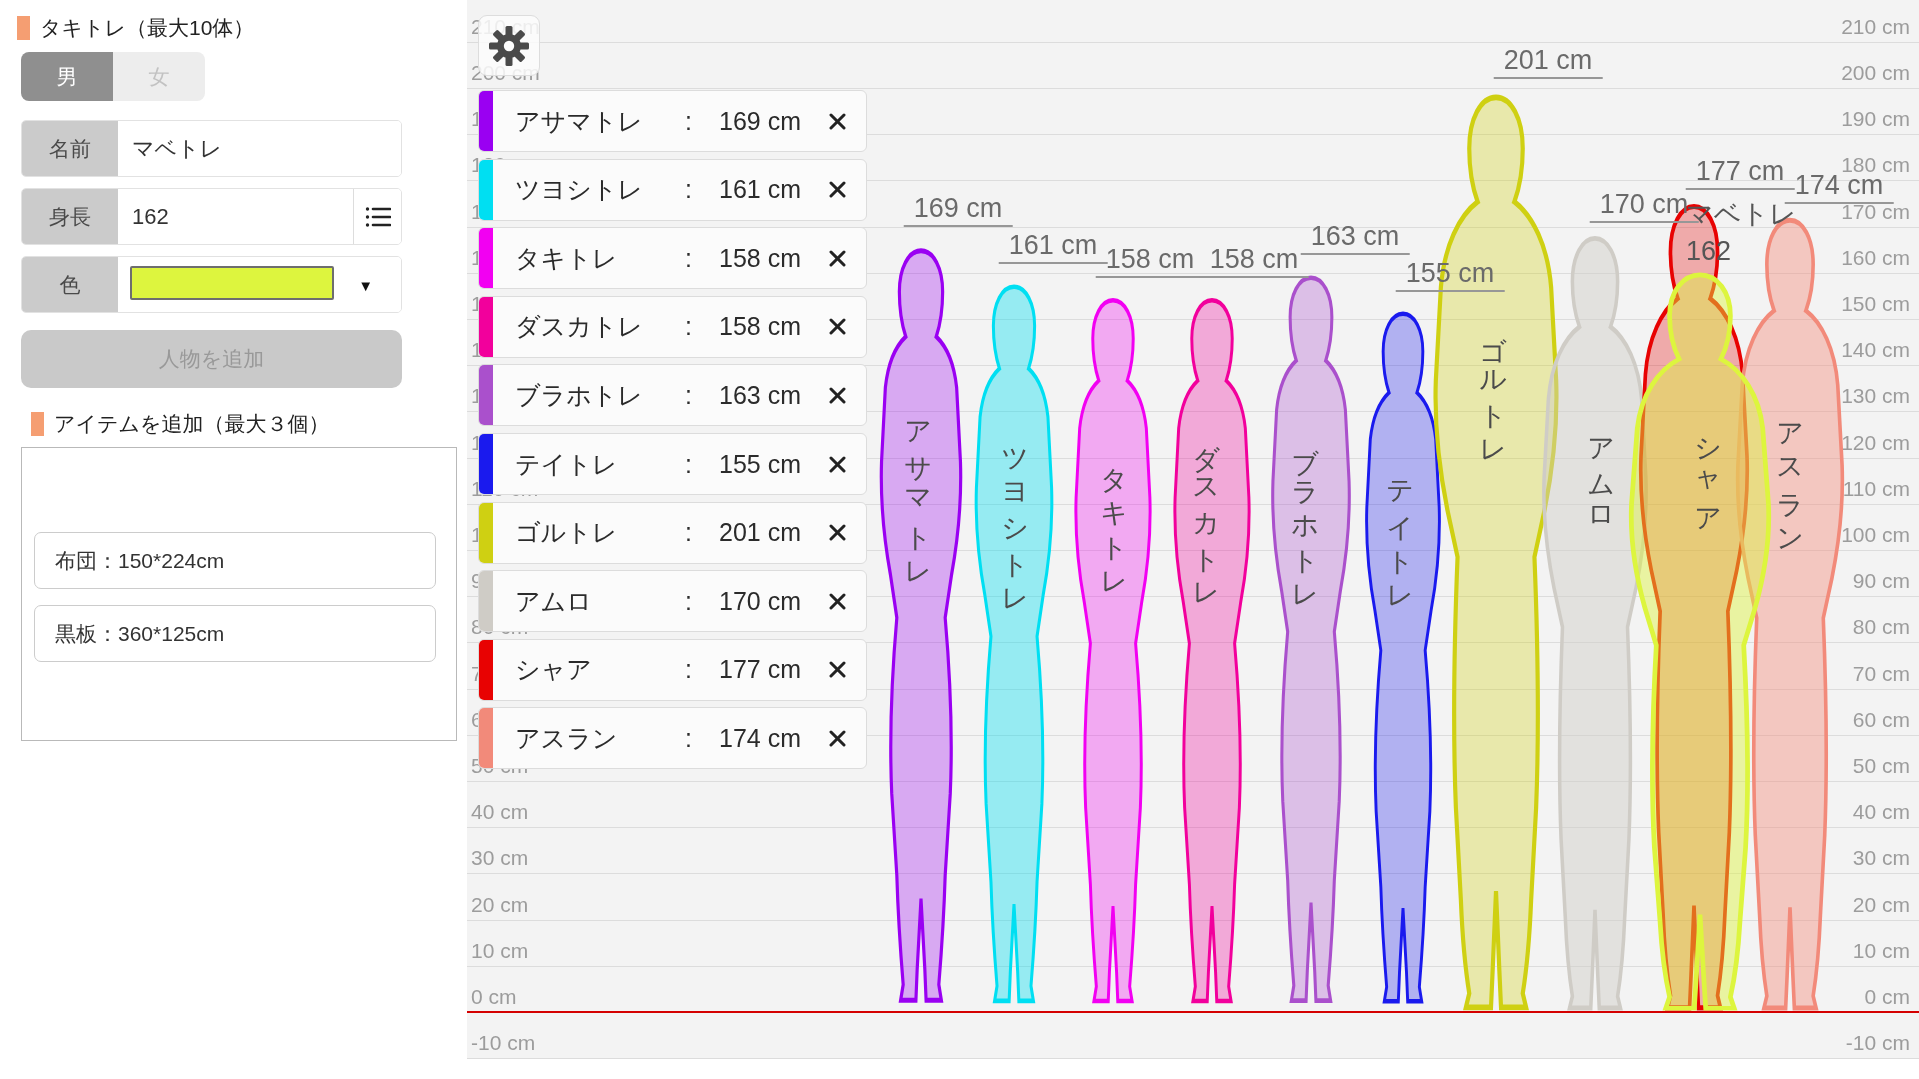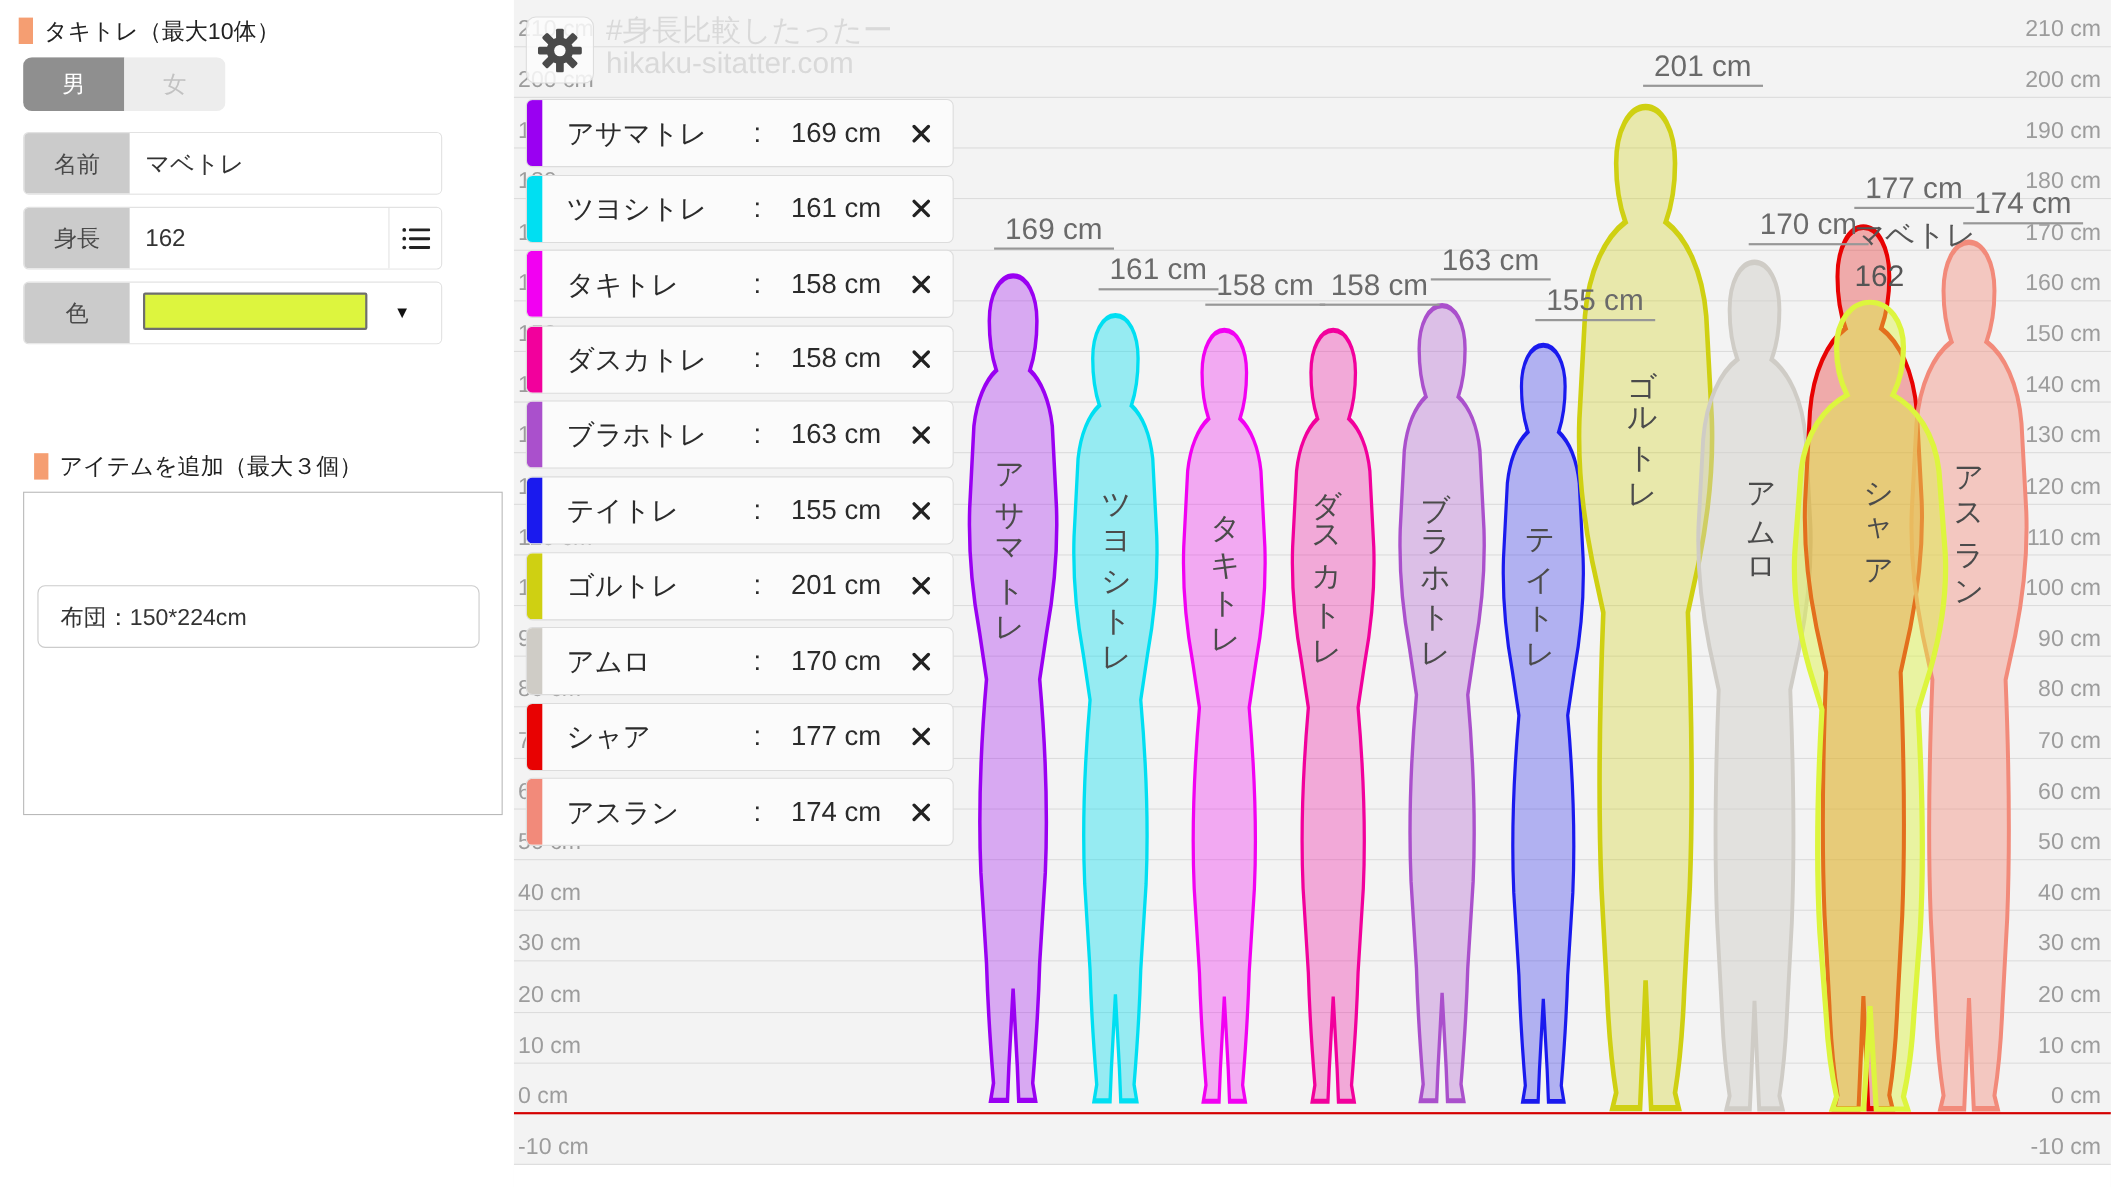--- a/index.html
+++ b/index.html
@@ -112,36 +112,34 @@
   </div>
 
   <div class="form-row" style="top:256px;">
     <div class="form-label">色</div>
     <div class="form-input">
       <div id="color-swatch" style="background: rgb(221, 245, 62);"></div>
       <span class="dd-arrow">▼</span>
     </div>
   </div>
 
+  <button id="add-person-btn">人物を追加</button>
 
   <div class="sec-head" style="top:410px;padding-left:14px;">
     <span class="accent"></span>
     <span>アイテムを追加（最大３個）</span>
   </div>
 
   <div id="items-box">
     <div class="item-card" style="top:84px;">布団：150*224cm</div>
+    <div class="item-card" style="top:157px;">黒板：360*125cm</div>
   </div>
 </div>
 
 <div id="chart">
-  <div id="site-title">
-    <div>#身長比較したったー</div>
-    <div>hikaku-sitatter.com</div>
-  </div>
 
   <div id="gear-btn">
     <svg width="40" height="40" viewBox="0 0 40 40">
       <g fill="#4a4a4a">
         <g id="teeth">
             <rect x="16.5" y="0" width="7" height="12" rx="1.5" transform="rotate(0 20 20)"></rect>
             <rect x="16.5" y="0" width="7" height="12" rx="1.5" transform="rotate(45 20 20)"></rect>
             <rect x="16.5" y="0" width="7" height="12" rx="1.5" transform="rotate(90 20 20)"></rect>
             <rect x="16.5" y="0" width="7" height="12" rx="1.5" transform="rotate(135 20 20)"></rect>
             <rect x="16.5" y="0" width="7" height="12" rx="1.5" transform="rotate(180 20 20)"></rect>

